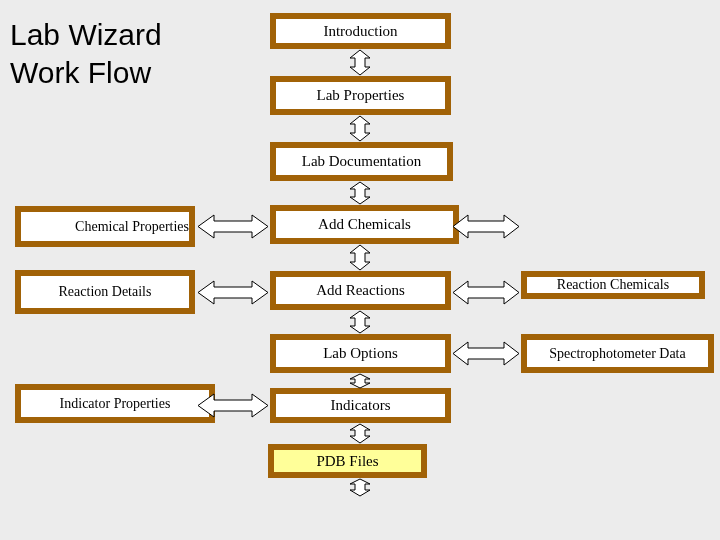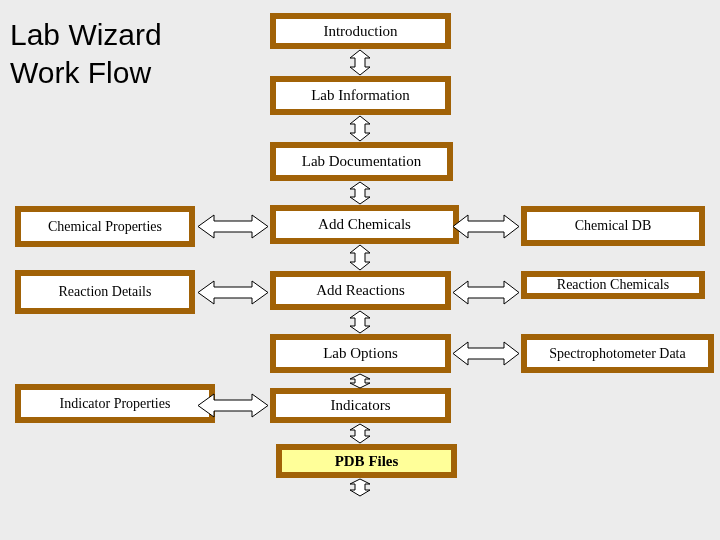--- a/index.html
+++ b/index.html
@@ -70,21 +70,21 @@
 <div id="stage">
 
   <div class="title">Lab Wizard
 Work Flow</div>
 
   <div class="node center" style="left:270px; top:13px; width:181px; height:36px;">
     <span>Introduction</span>
   </div>
 
   <div class="node center" style="left:270px; top:76px; width:181px; height:39px;">
-    <span>Lab Information</span>
+    <span>Lab Properties</span>
   </div>
 
   <div class="node center" style="left:270px; top:142px; width:183px; height:39px;">
     <span>Lab Documentation</span>
   </div>
 
   <div class="node center" style="left:270px; top:205px; width:189px; height:39px;">
     <span>Add Chemicals</span>
   </div>
 
@@ -93,40 +93,37 @@
   </div>
 
   <div class="node center" style="left:270px; top:388px; width:181px; height:35px;">
     <span>Indicators</span>
   </div>
 
   <div class="node center" style="left:270px; top:334px; width:181px; height:39px;">
     <span>Lab Options</span>
   </div>
 
-  <div class="node center highlight" style="left:276px; top:444px; width:181px; height:34px;font-weight:bold;">
+  <div class="node center highlight" style="left:268px; top:444px; width:159px; height:34px;">
     <span>PDB Files</span>
   </div>
 
 
-  <div class="node side" style="left:15px; top:206px; width:180px; height:41px;">
+  <div class="node side" style="left:15px; top:206px; width:180px; height:41px;justify-content:flex-end;">
     <span>Chemical Properties</span>
   </div>
 
   <div class="node side" style="left:15px; top:270px; width:180px; height:44px;">
     <span>Reaction Details</span>
   </div>
 
   <div class="node side" style="left:15px; top:384px; width:200px; height:39px;">
     <span>Indicator Properties</span>
   </div>
 
-  <div class="node side" style="left:521px; top:206px; width:184px; height:40px;">
-    <span>Chemical DB</span>
-  </div>
 
   <div class="node side" style="left:521px; top:271px; width:184px; height:28px;">
     <span>Reaction Chemicals</span>
   </div>
 
   <div class="node side" style="left:521px; top:334px; width:193px; height:39px;text-align:right;">
     <span>Spectrophotometer Data</span>
   </div>
 
   <div class="arrow-v" style="left:343px; top:49px; width:34px; height:27px;">

